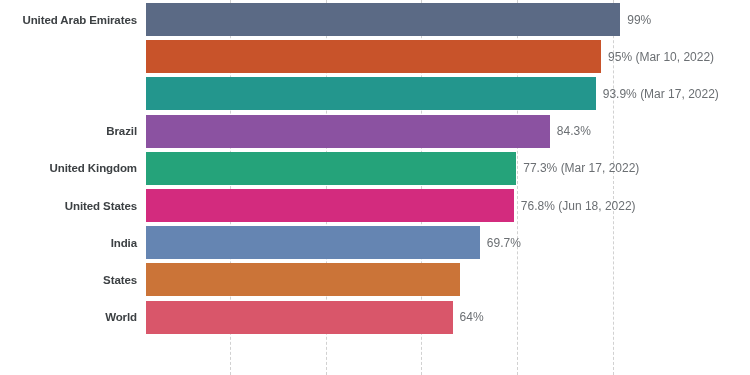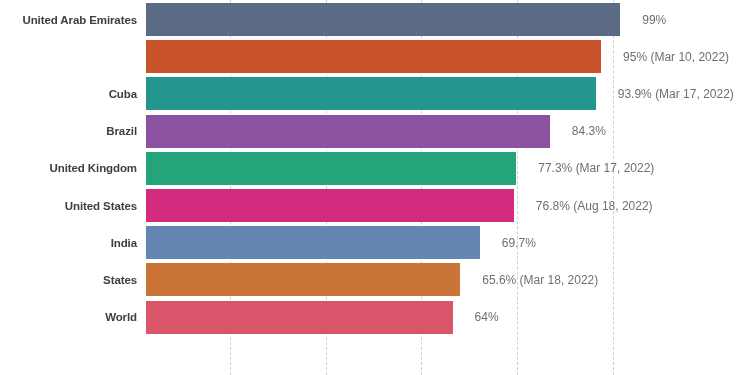--- a/index.html
+++ b/index.html
@@ -76,21 +76,21 @@
   }
   .bar-value {
     position: absolute;
     top: 0;
     height: 100%;
     display: flex;
     align-items: center;
     font-size: 12px;
     color: #6b6f73;
     white-space: nowrap;
-    padding-left: 22px;
+    padding-left: 7px;
     box-sizing: border-box;
   }
 </style>
 </head>
 <body>
 
 <div id="chart-root">
 
   <div class="gridlines">
       <div class="gridline" style="left: 229.8px;"></div>
@@ -104,48 +104,46 @@
       <div class="bar-row" style="top: 3px; height: 33px;">
         <div class="row-label">United Arab Emirates</div>
         <div class="bar" style="width: 474.21px; background: rgb(91, 106, 133);"></div>
         <div class="bar-value" style="left: 608.21px;">99%</div>
       </div>
       <div class="bar-row" style="top: 40.2px; height: 33px;">
         <div class="bar" style="width: 455.05px; background: rgb(200, 83, 42);"></div>
         <div class="bar-value" style="left: 589.05px;">95% (Mar 10, 2022)</div>
       </div>
       <div class="bar-row" style="top: 77.4px; height: 33px;">
-        <div class="row-label">Cuba</div>
         <div class="bar" style="width: 449.781px; background: rgb(35, 150, 141);"></div>
         <div class="bar-value" style="left: 583.781px;">93.9% (Mar 17, 2022)</div>
       </div>
       <div class="bar-row" style="top: 114.6px; height: 33px;">
         <div class="row-label">Brazil</div>
         <div class="bar" style="width: 403.797px; background: rgb(139, 82, 161);"></div>
         <div class="bar-value" style="left: 537.797px;">84.3%</div>
       </div>
       <div class="bar-row" style="top: 151.8px; height: 33px;">
         <div class="row-label">United Kingdom</div>
         <div class="bar" style="width: 370.267px; background: rgb(37, 163, 122);"></div>
         <div class="bar-value" style="left: 504.267px;">77.3% (Mar 17, 2022)</div>
       </div>
       <div class="bar-row" style="top: 189px; height: 33px;">
         <div class="row-label">United States</div>
         <div class="bar" style="width: 367.872px; background: rgb(211, 43, 126);"></div>
-        <div class="bar-value" style="left: 501.872px;">76.8% (Aug 18, 2022)</div>
+        <div class="bar-value" style="left: 501.872px;">76.8% (Jun 18, 2022)</div>
       </div>
       <div class="bar-row" style="top: 226.2px; height: 33px;">
         <div class="row-label">India</div>
         <div class="bar" style="width: 333.863px; background: rgb(101, 133, 178);"></div>
         <div class="bar-value" style="left: 467.863px;">69.7%</div>
       </div>
       <div class="bar-row" style="top: 263.4px; height: 33px;">
         <div class="row-label">States</div>
         <div class="bar" style="width: 314.224px; background: rgb(203, 116, 56);"></div>
-        <div class="bar-value" style="left: 448.224px;">65.6% (Mar 18, 2022)</div>
       </div>
       <div class="bar-row" style="top: 300.6px; height: 33px;">
         <div class="row-label">World</div>
         <div class="bar" style="width: 306.56px; background: rgb(217, 86, 106);"></div>
         <div class="bar-value" style="left: 440.56px;">64%</div>
       </div>
     </div>
 
 </div>
 

